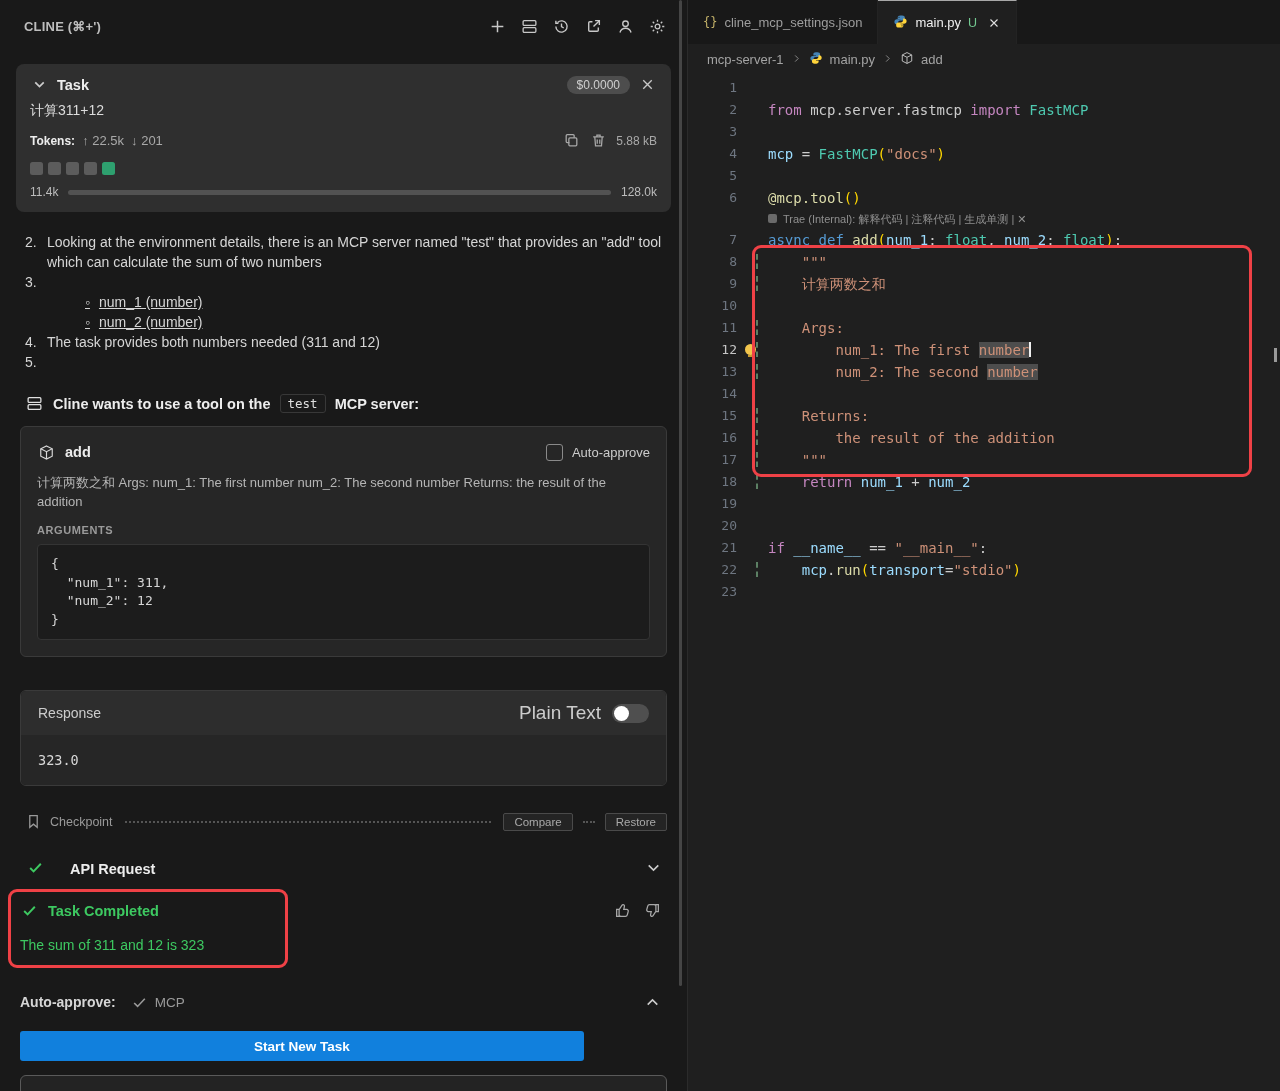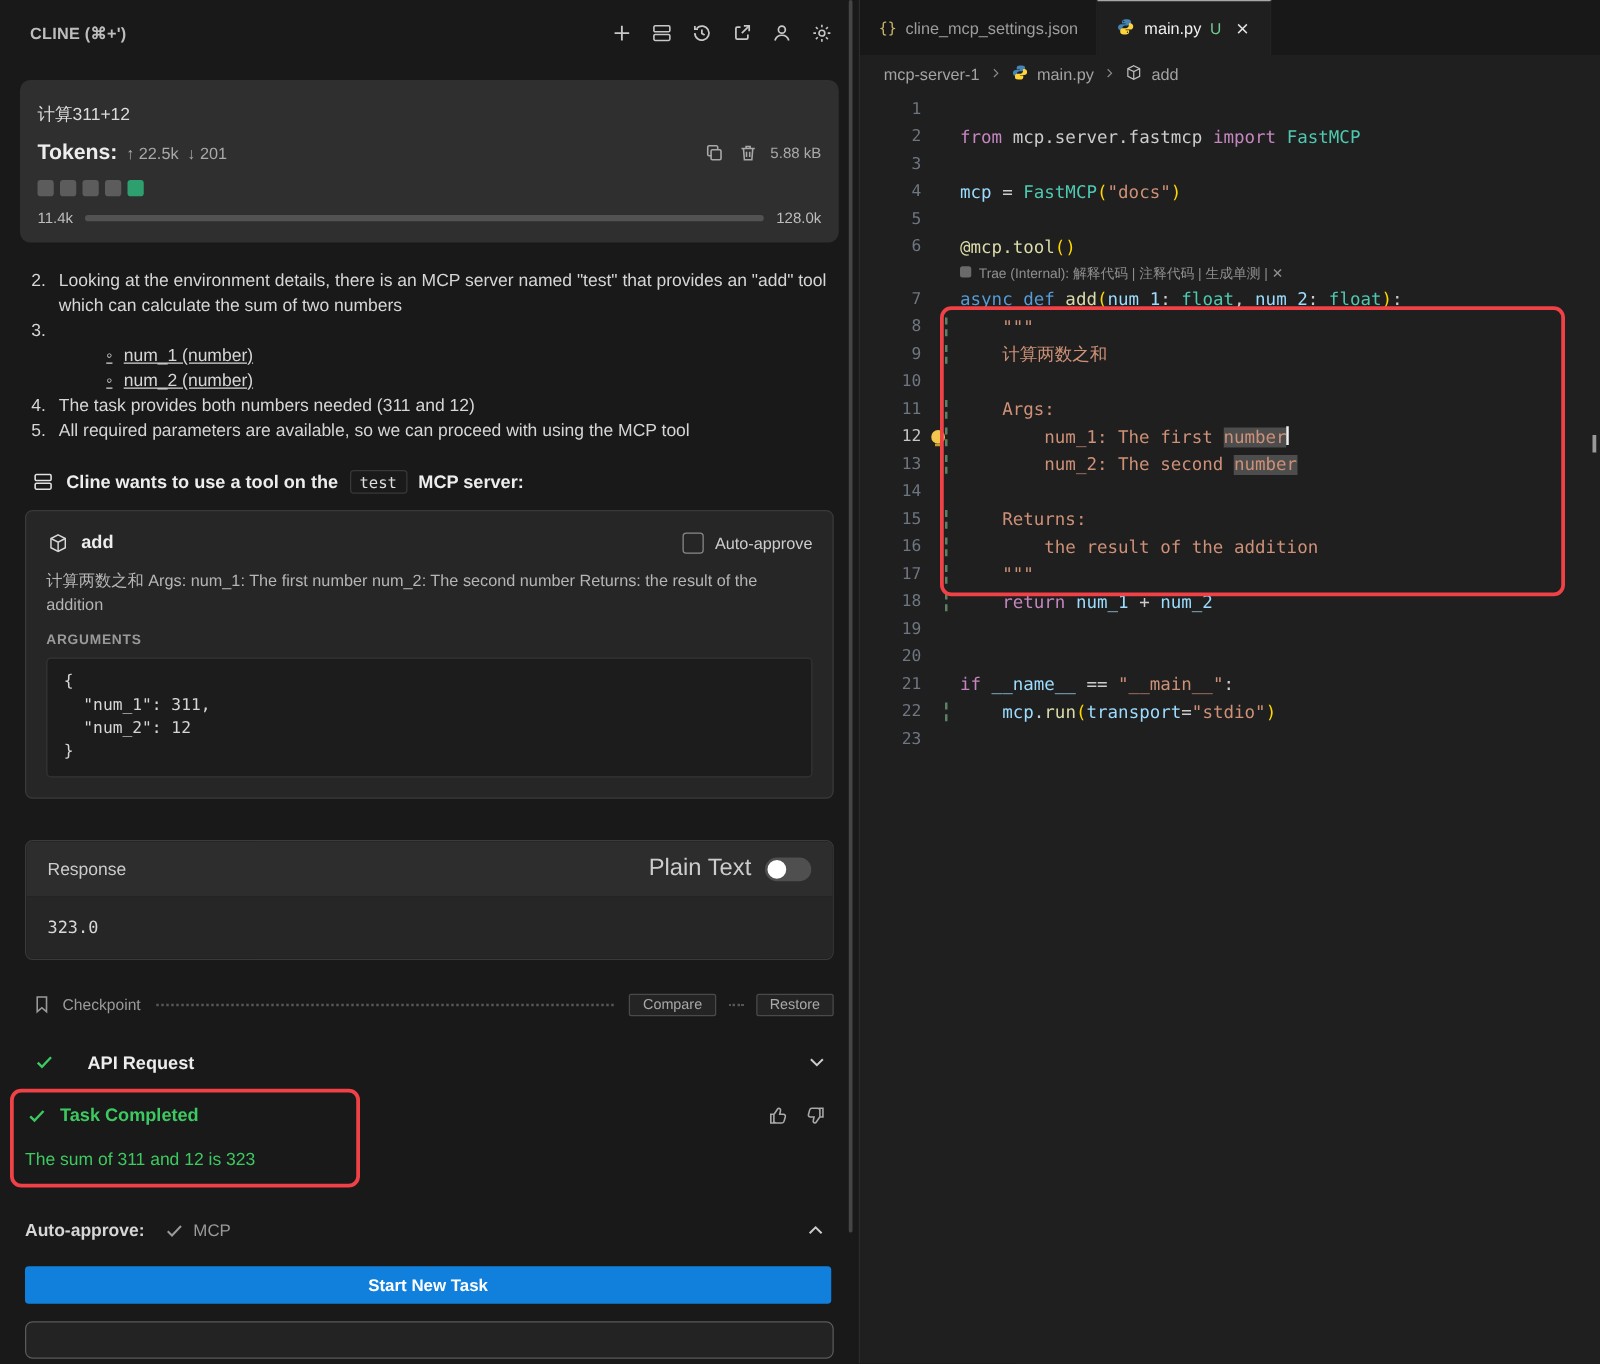--- a/index.html
+++ b/index.html
@@ -14,21 +14,21 @@
   .lp-icons { margin-left:auto; display:flex; gap:13px; align-items:center; }
   .icon-btn { width:19px; height:19px; display:flex; align-items:center; justify-content:center; cursor:pointer; }
   .icon-btn svg { width:17px; height:17px; }
 
   .task-card { margin:12px 16px 0; background:#2f2f2f; border-radius:8px; padding:11px 14px 13px; }
   .tc-row1 { display:flex; align-items:center; gap:8px; }
   .tc-label { font-weight:700; font-size:14.5px; color:#ededed; }
   .cost-badge { margin-left:auto; background:#4d4d4d; color:#cfcfcf; font-size:12px; padding:2px 10px; border-radius:10px; }
   .tc-task { font-size:14px; color:#dcdcdc; margin-top:8px; }
   .tc-tokens { display:flex; align-items:center; margin-top:11px; font-size:13px; color:#a9a9a9; gap:7px; }
-  .tc-tokens .bold { color:#ededed; font-weight:700; font-size:17px; }
+  .tc-tokens .bold { color:#ededed; font-weight:700; font-size:12px; }
   .tc-right { margin-left:auto; display:flex; align-items:center; gap:8px; }
   .cache-size { font-size:12px; color:#a9a9a9; }
   .tc-blocks { display:flex; gap:5px; margin-top:12px; }
   .blk { width:13px; height:13px; border-radius:2.5px; background:#5c5c5c; }
   .blk.green { background:#2ea06f; }
   .tc-ctx { display:flex; align-items:center; gap:10px; margin-top:10px; font-size:12px; color:#bdbdbd; }
   .ctx-bar { flex:1; height:5px; background:#525252; border-radius:3px; overflow:hidden; }
   .ctx-fill { height:100%; background:#ededed; border-radius:3px; }
 
   .reasoning { margin:20px 22px 0 25px; font-size:14px; color:#d6d6d6; line-height:20px; }
@@ -69,21 +69,21 @@
   .completed-section { position:relative; margin:12px 0 0 8px; }
   .completed-box { width:280px; border:3px solid #ef4146; border-radius:9px; padding:9px 9px 12px; }
   .completed-head { display:flex; gap:9px; align-items:center; font-size:14.5px; font-weight:700; color:#3dc961; }
   .completed-result { margin-top:17px; font-size:14px; color:#3dc961; }
   .thumbs { position:absolute; right:26px; top:13px; display:flex; gap:13px; }
   .thumbs svg { width:17px; height:17px; cursor:pointer; }
 
   .footer-approve { display:flex; align-items:center; margin:22px 25px 0 20px; gap:14px; height:24px; }
   .fa-label { font-size:14px; font-weight:700; color:#d6d6d6; }
   .fa-mcp { display:flex; gap:6px; align-items:center; color:#9a9a9a; font-size:13.5px; }
-  .start-btn { margin:17px 20px 0; height:30px; background:#1180dd; border:none; width:645px; border-radius:3px; color:#fff; font-size:13.5px; font-weight:600; display:flex; align-items:center; justify-content:center; cursor:pointer; font-family:"Liberation Sans",sans-serif; }
+  .start-btn { margin:17px 20px 0; height:30px; background:#1180dd; border:none; width:564px; border-radius:3px; color:#fff; font-size:13.5px; font-weight:600; display:flex; align-items:center; justify-content:center; cursor:pointer; font-family:"Liberation Sans",sans-serif; }
   .chat-input { margin:14px 20px 0; height:30px; border:1px solid #5a5a5a; border-radius:6px; background:#232323; }
 
   
   .editor-panel { position:absolute; left:688px; top:0; width:592px; height:1091px; background:#1f1f1f; }
   .tabbar { display:flex; height:44px; background:#181818; align-items:stretch; }
   .tab { display:flex; align-items:center; gap:7px; padding:0 15px; font-size:13px; color:#9d9d9d; border-right:1px solid #232323; cursor:pointer; }
   .tab.active { background:#1f1f1f; color:#f0f0f0; border-top:1px solid #a8a8a8; }
   .json-glyph { font-family:"DejaVu Sans Mono",monospace; color:#c5b36a; font-size:12px; }
   .tab-badge { color:#73c991; font-size:12.5px; }
   .tab-close { margin-left:3px; display:flex; }
@@ -163,20 +163,34 @@
       <span class="icon-btn">
           <svg viewBox="0 0 16 16" fill="none" stroke="#c8c8c8" stroke-width="1.2">
             <circle cx="8" cy="8" r="2.2"></circle>
             <path d="M8 1.6v2M8 12.4v2M1.6 8h2M12.4 8h2M3.5 3.5l1.4 1.4M11.1 11.1l1.4 1.4M12.5 3.5l-1.4 1.4M4.9 11.1l-1.4 1.4"></path>
           </svg>
         </span>
     </span>
   </div>
 
   <div class="task-card">
+    <div class="tc-row1">
+      <span class="icon-btn">
+          <svg viewBox="0 0 16 16" fill="none" stroke="#cccccc" stroke-width="1.6">
+            <path d="M4 6l4 4 4-4"></path>
+          </svg>
+        </span>
+      <span class="tc-label">Task</span>
+      <span class="cost-badge">$0.0000</span>
+      <span class="icon-btn">
+          <svg viewBox="0 0 16 16" fill="none" stroke="#c8c8c8" stroke-width="1.3">
+            <path d="M4 4l8 8M12 4l-8 8"></path>
+          </svg>
+        </span>
+    </div>
     <div class="tc-task">计算311+12</div>
     <div class="tc-tokens">
       <span class="bold">Tokens:</span>
       <span>↑ 22.5k</span>
       <span>↓ 201</span>
       <span class="tc-right">
         <span class="icon-btn">
             <svg viewBox="0 0 16 16" fill="none" stroke="#a8a8a8" stroke-width="1.2">
               <rect x="5.5" y="5.5" width="7.5" height="7.5" rx="1"></rect>
               <path d="M10.5 5.5v-2a1 1 0 0 0-1-1h-5.5a1 1 0 0 0-1 1v5.5a1 1 0 0 0 1 1h2"></path>
@@ -219,21 +233,20 @@
     <div class="r-sub">
       <span class="r-bullet"></span>
       <span>num_2 (number)</span>
     </div>
     <div class="r-item">
       <span class="r-num">4.</span>
       <span>The task provides both numbers needed (311 and 12)</span>
     </div>
     <div class="r-item">
       <span class="r-num">5.</span>
-      <span>All required parameters are available, so we can proceed with using the MCP tool</span>
     </div>
   </div>
 
   <div class="tool-heading">
     <span class="icon-btn">
         <svg viewBox="0 0 16 16" fill="none" stroke="#e0e0e0" stroke-width="1.2">
           <rect x="2" y="2.5" width="12" height="4.5" rx="1"></rect>
           <rect x="2" y="9" width="12" height="4.5" rx="1"></rect>
           <path d="M4.3 4.75h.02M4.3 11.25h.02" stroke-width="2"></path>
         </svg>

